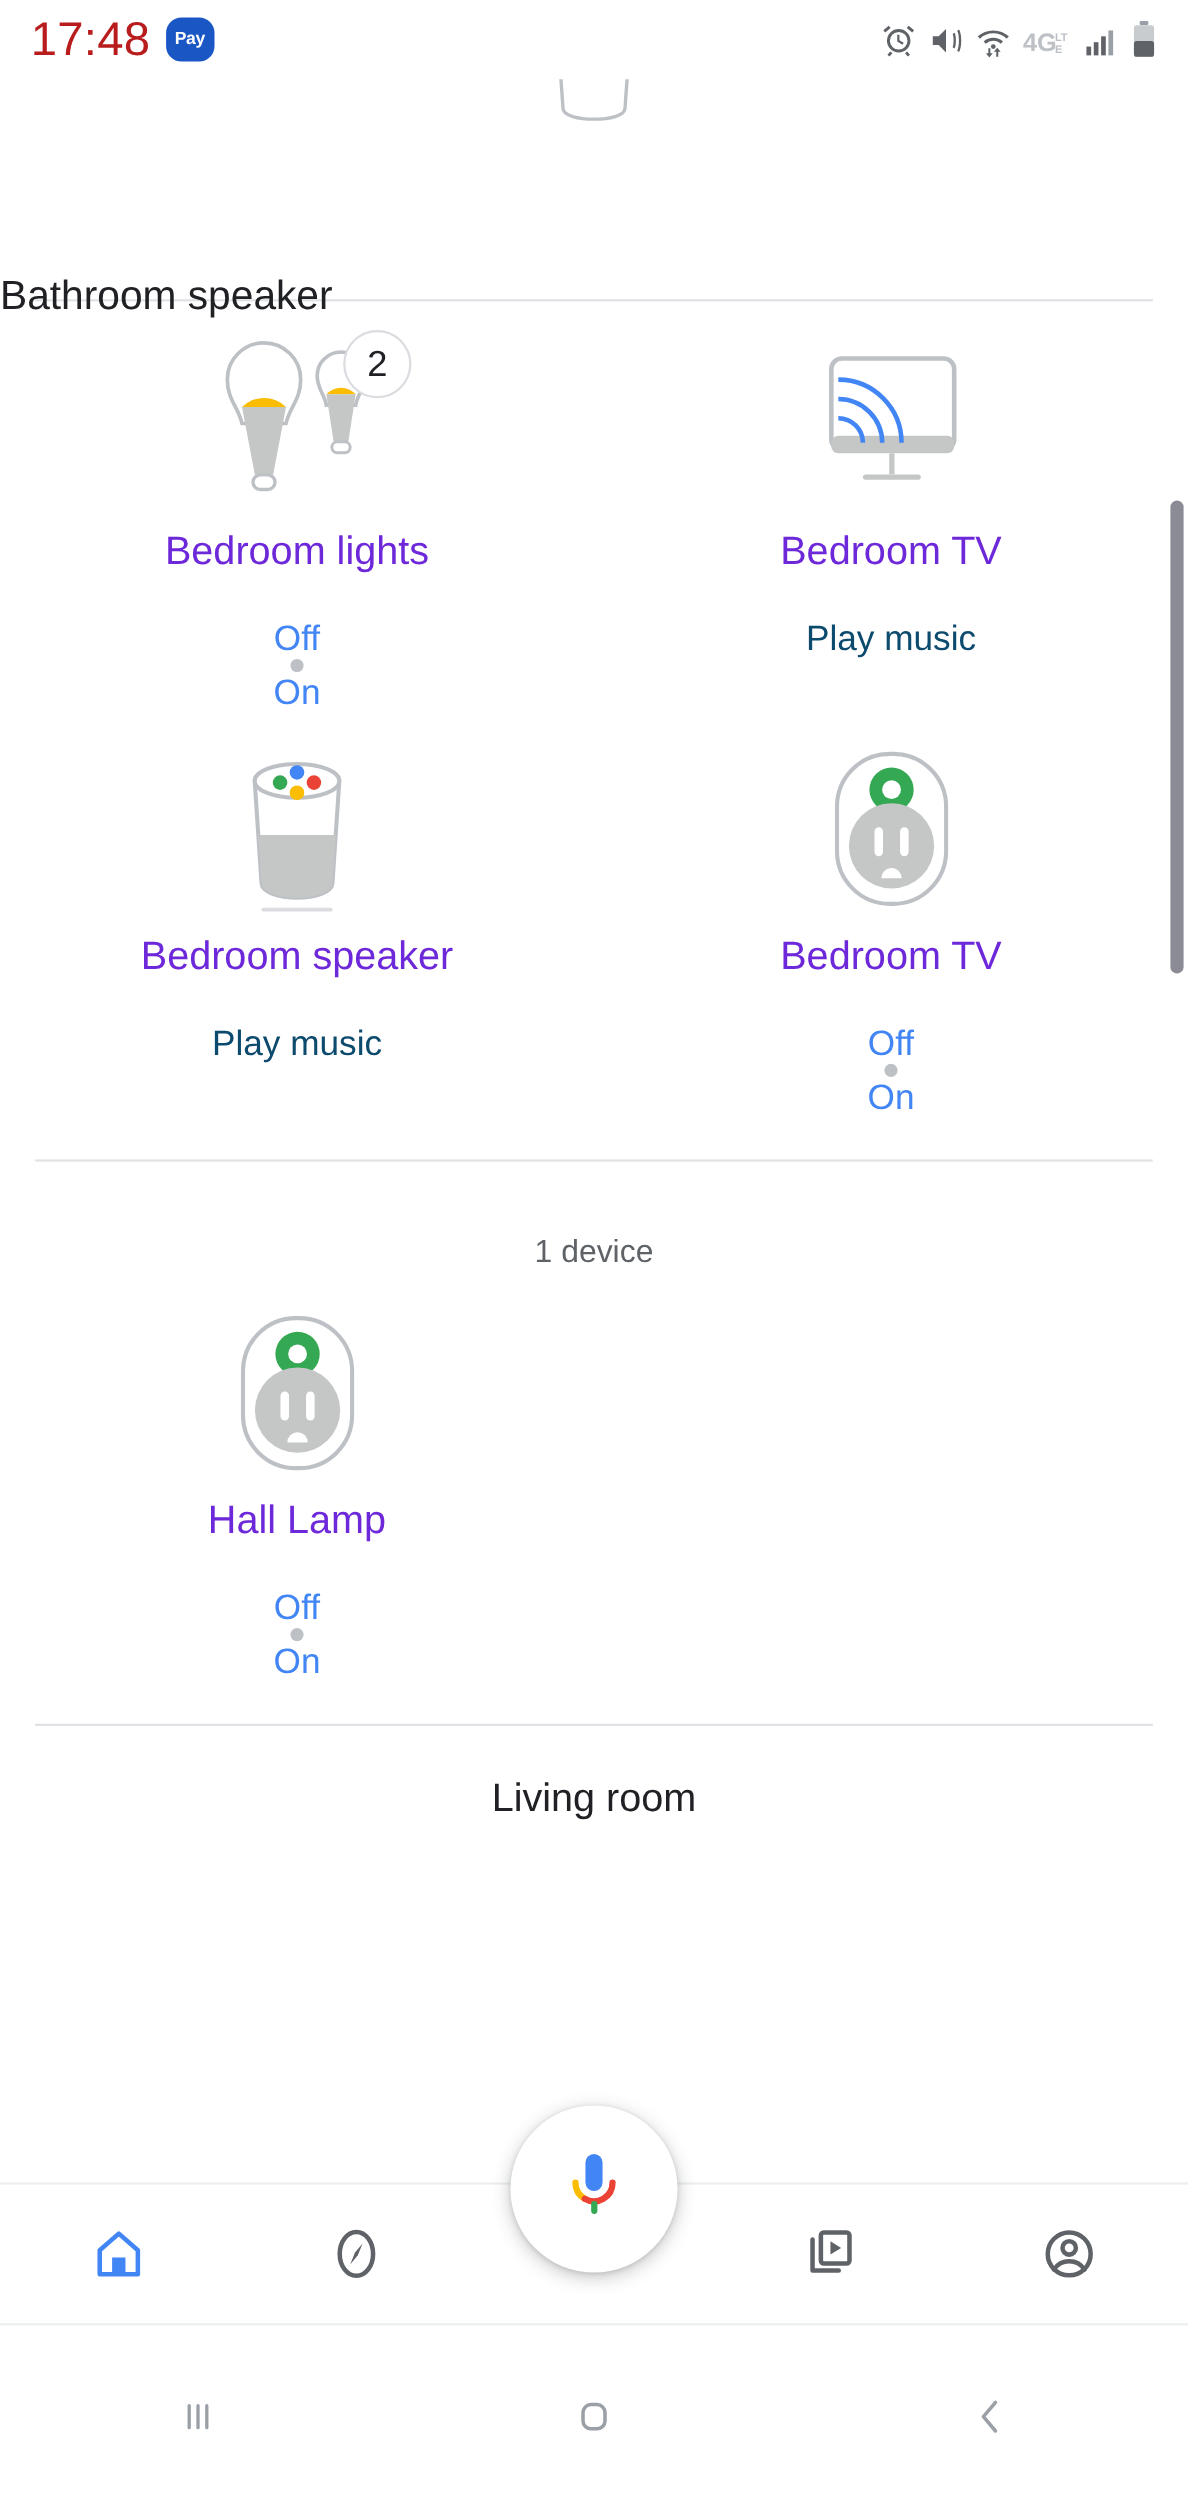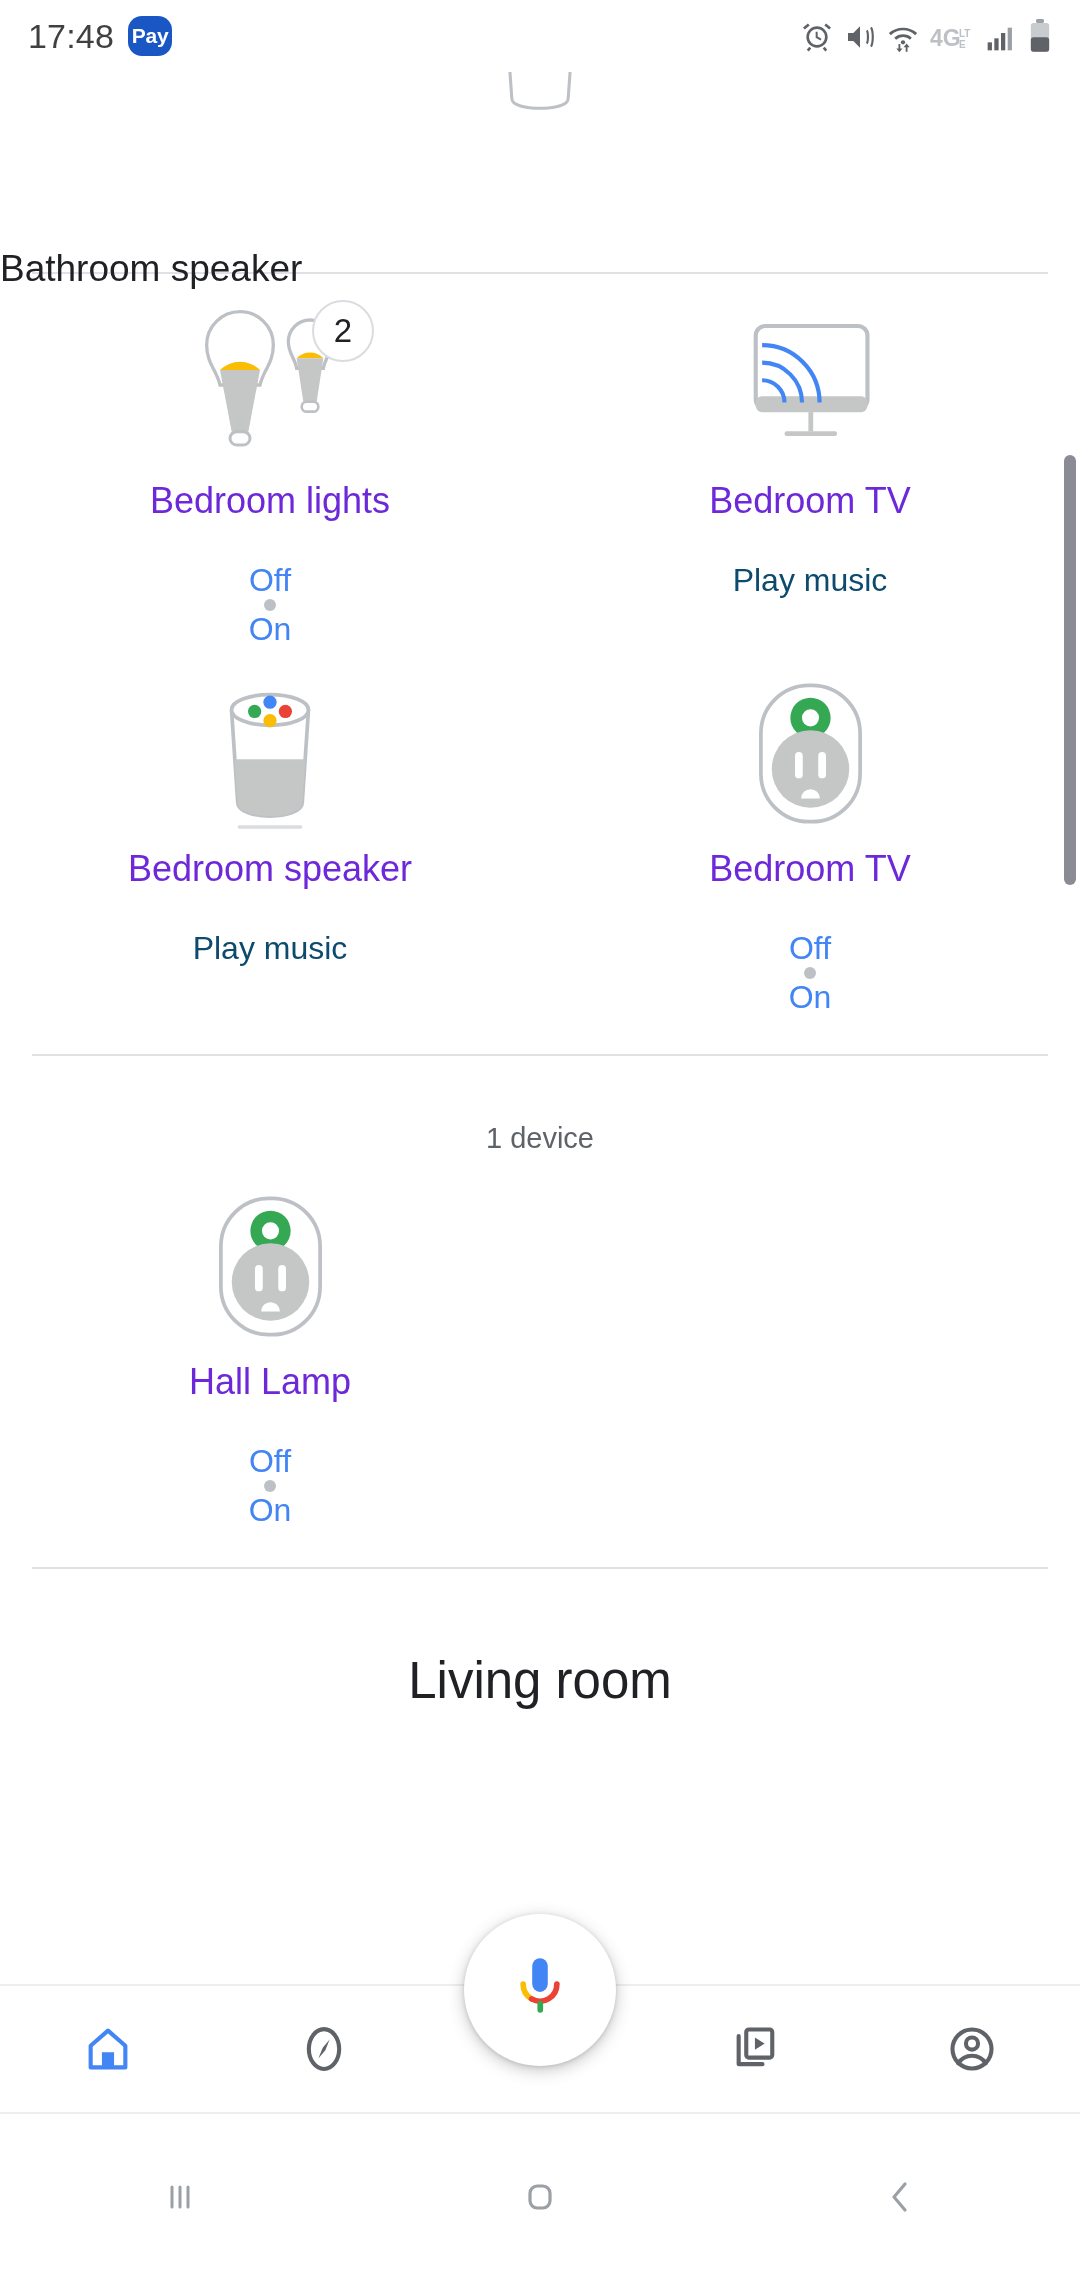--- a/index.html
+++ b/index.html
@@ -9,24 +9,24 @@
     font-family:"Liberation Sans", sans-serif;
     overflow:hidden;
   }
   .screen { position:relative; width:1080px; height:2280px; background:#fff; }
 
   
   .statusbar{
     position:absolute; top:0; left:0; width:1080px; height:72px;
     display:flex; align-items:center; padding:0 28px;
   }
-  .sb-clock{ font-size:34px; color:#404040; letter-spacing:.2px; }
+  .sb-clock{ font-size:43px; color:#b91c1c; letter-spacing:.2px; }
   .sb-pay{
     margin-left:14px; width:44px; height:40px; border-radius:14px;
-    background:#1a56c4; color:#fff; font-size:21px; font-weight:bold;
+    background:#1a56c4; color:#fff; font-size:16px; font-weight:bold;
     display:flex; align-items:center; justify-content:center; letter-spacing:-.3px;
   }
   .sb-right{ margin-left:auto; display:flex; align-items:flex-end; gap:11px; }
   .sb-right svg{ display:block; }
   .sb-4g{ font-size:0; }
 
   
   .content{ position:absolute; top:72px; left:0; width:1080px; height:1920px; overflow:hidden; }
 
   .divider{ height:2px; background:#dfe1e5; margin:0 32px; }
@@ -60,21 +60,21 @@
   .tile-ctrl{ margin-top:40px; font-size:32px; color:#4285f4; display:flex; align-items:center;flex-direction:column; }
   .ctrl-off{ }
   .ctrl-dot{ width:12px; height:12px; border-radius:50%; background:#bdc1c6; margin:0 74px; }
   .ctrl-on{ }
   .ctrl-single{ font-size:32px; color:#0c4a6e; }
 
   .room-block{ padding-bottom:22px; }
 
   
   .living{ text-align:center; padding-top:44px; }
-  .living-title{ font-size:51px; color:#202124;margin-top:38px; }
+  .living-title{ font-size:36px; color:#202124; }
 
   
   .scrollbar{
     position:absolute; right:4px; top:455px; width:12px; height:430px;
     border-radius:6px; background:#8b8b95;
   }
 
   
   .bottomnav{
     position:absolute; left:0; bottom:168px; width:1080px; height:128px;

